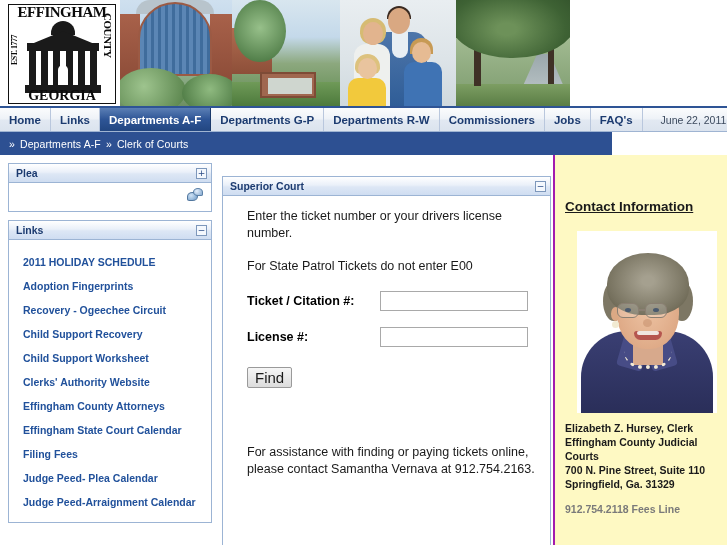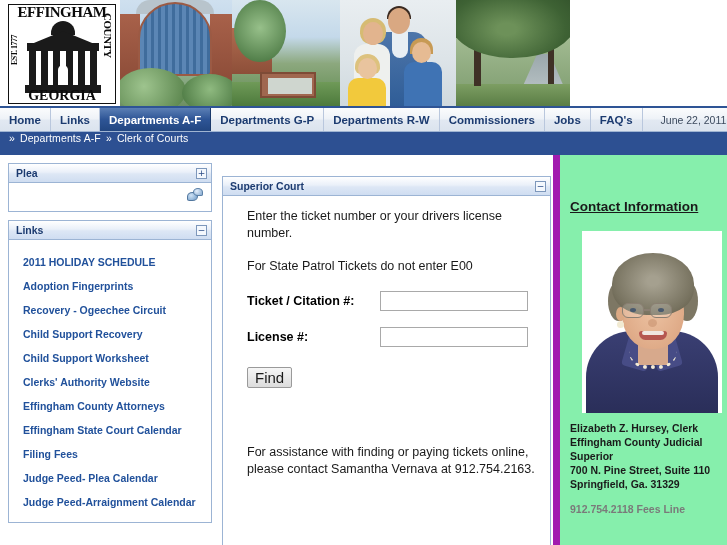--- a/index.html
+++ b/index.html
@@ -259,23 +259,23 @@
     display: flex; align-items: center;
     padding: 0 12px 0 0;
     font-size: 10.5px;
     color: #3c4a5e;
     white-space: nowrap;
   }
 
   
   #crumbbar {
     position: absolute; left: 0; top: 132px;
-    width: 727px; height: 23px;
+    width: 612px; height: 23px;
     background: #2d5092;
-    display: flex; align-items: flex-start;
+    display: flex; align-items: center;
   }
   #crumbbar .crumbtext {
     padding-left: 7px;
     font-size: 10.5px;
     color: #ffffff;
     letter-spacing: 0.1px;
   }
   .crumb-link { color: #ffffff; text-decoration: none; cursor: pointer; }
   .crumb-sep { padding: 0 2px; }
 
@@ -390,23 +390,23 @@
     margin-top: 56px;
     font-size: 12.5px;
     color: #1a1a1a;
     line-height: 17px;
   }
 
   
   #rightcol {
     position: absolute; left: 553px; top: 0;
     width: 174px; height: 390px;
-    border-left: 7px solid #a21caf;
+    border-left: 2px solid #a21caf;
     padding: 0 10px 0 10px;
-    background: #86efac;
+    background: #fef9c3;
     overflow: hidden;
   }
   #contact-title {
     margin-top: 44px;
     font-size: 13.5px;
     font-weight: bold;
     color: #1a1a1a;
     text-decoration: underline;
     line-height: 16px;
   }
@@ -699,21 +699,21 @@
       <div class="pt-eyeL"></div>
       <div class="pt-eyeR"></div>
       <div class="pt-nose"></div>
       <div class="pt-mouth"></div>
       <div class="pt-smileT"></div>
     </div>
 
     <div id="contact-lines">
       <div class="cline">Elizabeth Z. Hursey, Clerk</div>
       <div class="cline">Effingham County Judicial</div>
-      <div class="cline">Superior</div>
+      <div class="cline">Courts</div>
       <div class="cline">700 N. Pine Street, Suite 110</div>
       <div class="cline">Springfield, Ga.  31329</div>
     </div>
 
     <div id="phone-line">912.754.2118 Fees Line</div>
   </div>
 
 </div>
 
 </body></html>

